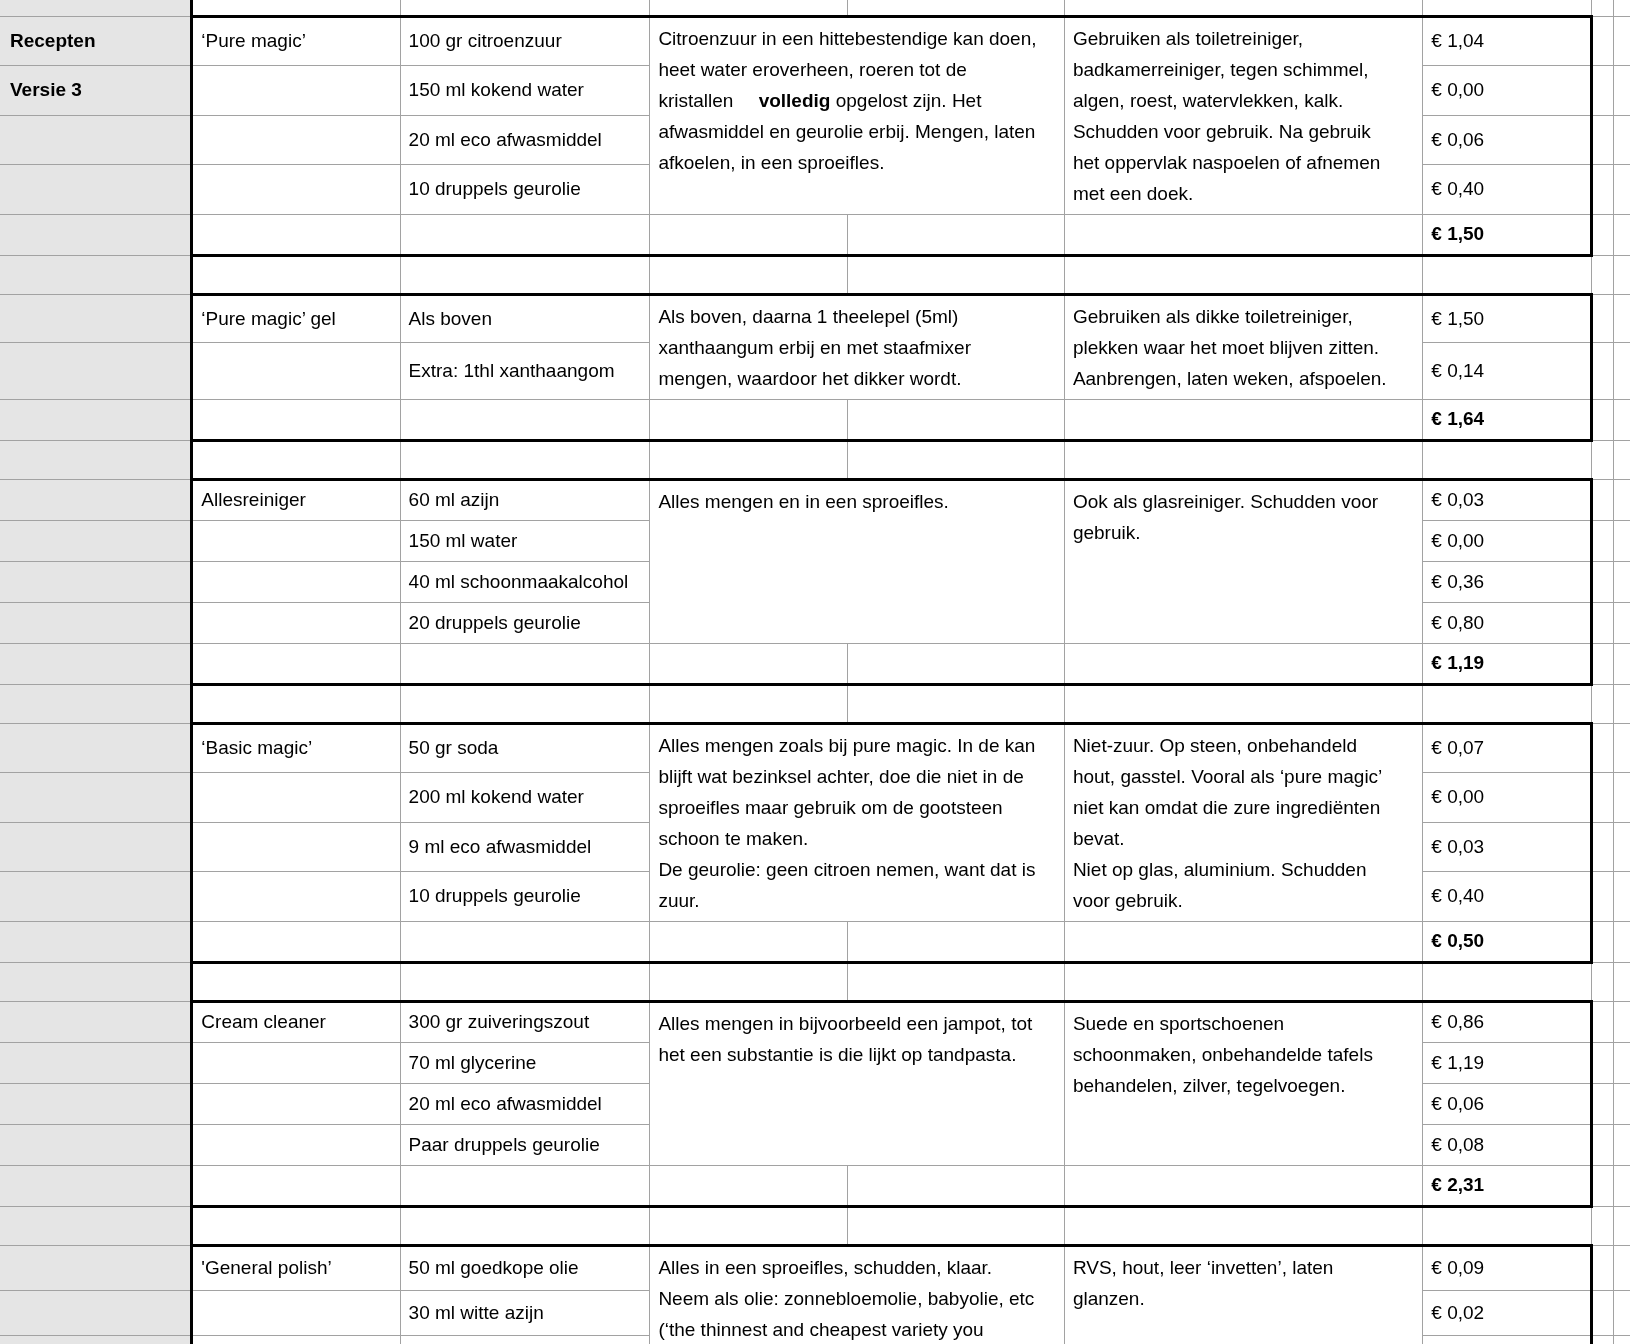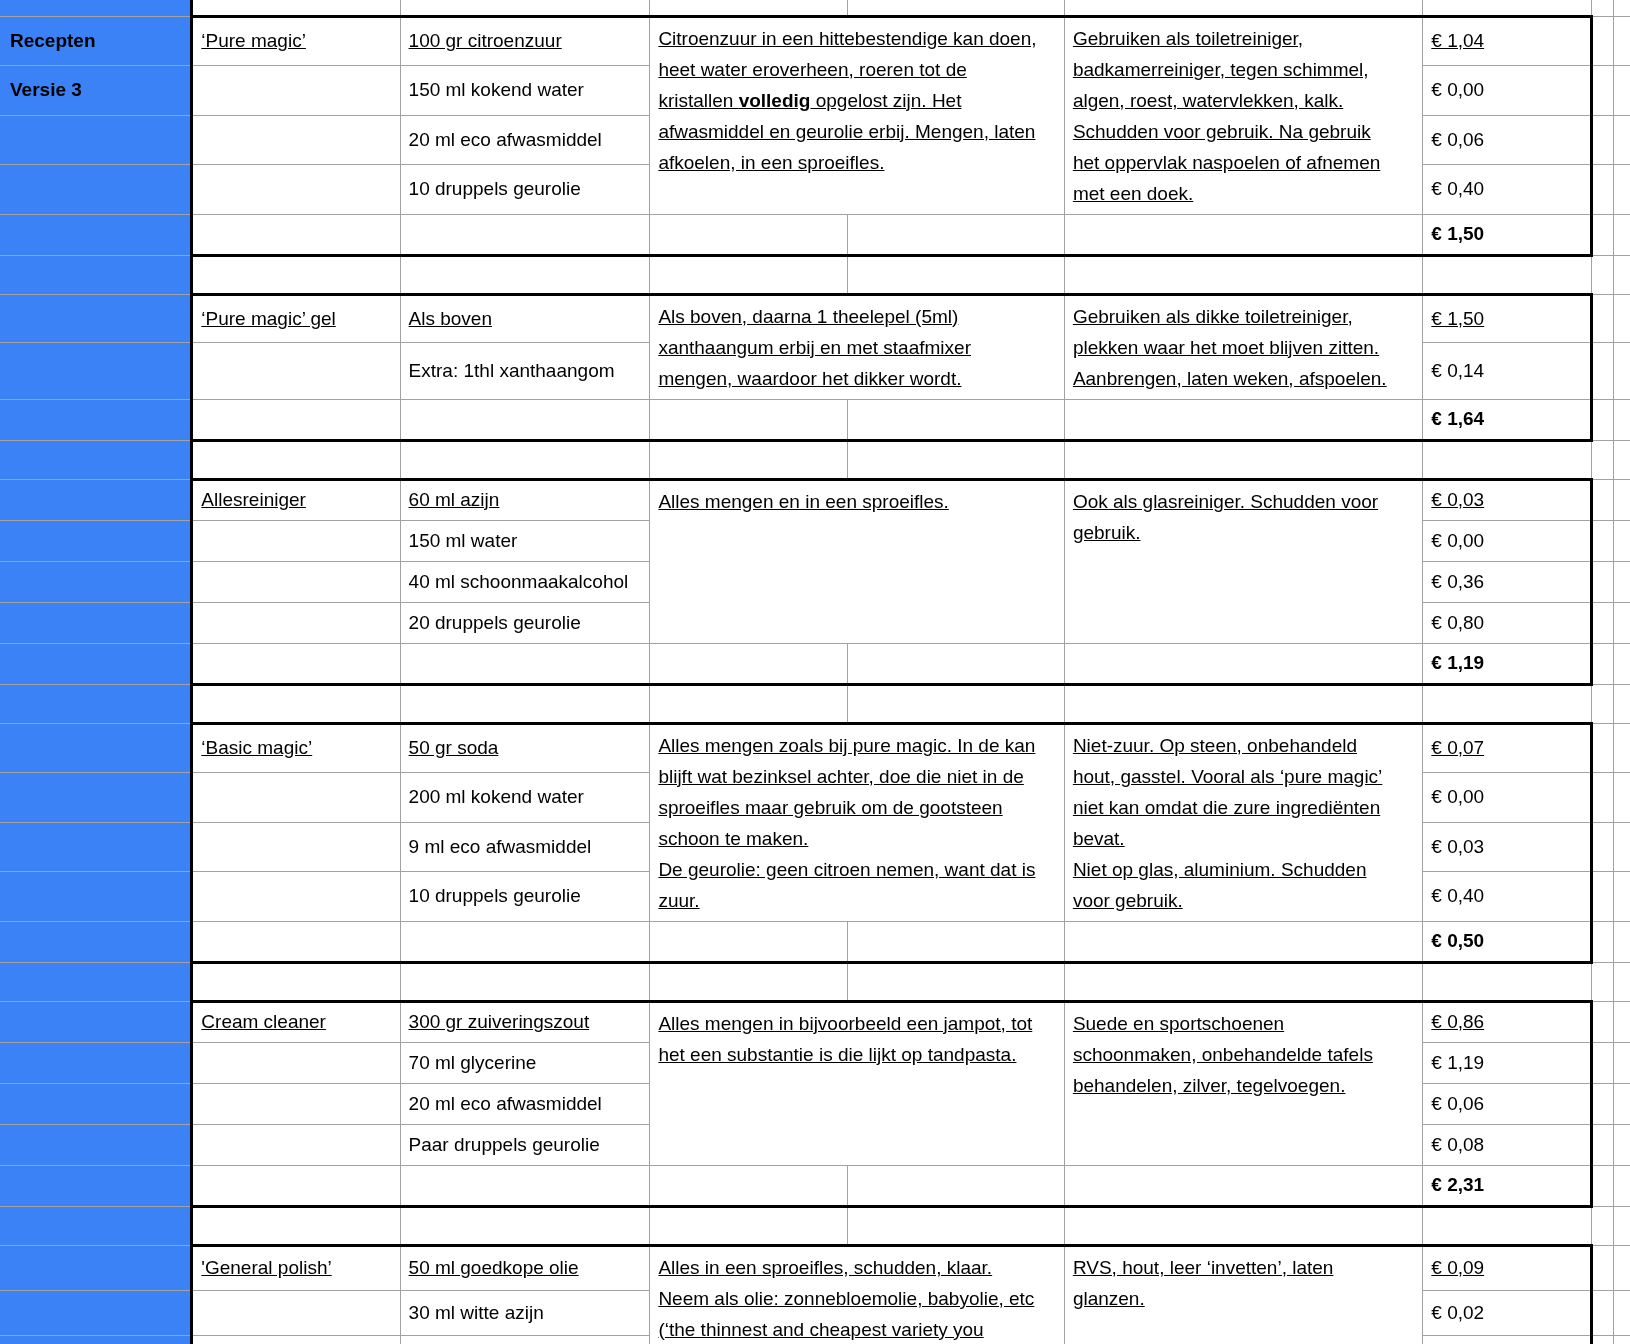--- a/index.html
+++ b/index.html
@@ -1,29 +1,29 @@
 <!DOCTYPE html>
 <html><head>
 <meta charset="utf-8">
 <style>
   html,body{margin:0;padding:0;background:#fff;}
   .wrap{width:1630px;height:1344px;overflow:hidden;background:#fff;}
   table{border-collapse:collapse;table-layout:fixed;border-style:hidden;
         font-family:"Liberation Sans",sans-serif;color:#000;}
   td{border:1px solid #a2a2a2;padding:0 8px;font-size:19px;overflow:hidden;
      white-space:nowrap;vertical-align:middle;}
-  td.sb{background:#3b82f6;border-right:3px solid #000;font-weight:700;padding-left:10px;}
+  td.sb{background:#e5e5e5;border-right:3px solid #000;font-weight:700;padding-left:10px;}
   .h16{height:16px}.h41{height:41px}.h47{height:47px}.h39{height:39px}.h20{height:20px}
-  .bt{border-top:3px solid #000;text-decoration:underline;}
+  .bt{border-top:3px solid #000;}
   .bb{border-bottom:3px solid #000;}
   .br{border-right:3px solid #000;}
   .pr{}
   .tot{font-weight:700;}
   .txt{white-space:pre-line;vertical-align:top;padding:5px 8px;line-height:31px;}
-  .txt b{font-weight:700;}
+  .txt b{font-weight:700;margin-left:20px;}
   .bot{background:linear-gradient(180deg,#f4f4f4,#c8c8c8);}
   td.sb.botsb{background:linear-gradient(180deg,#d6d6d6,#b2b2b2);}
 </style>
 </head>
 <body>
 
 <div class="wrap">
 <table>
 <colgroup>
   <col style="width:193px">

